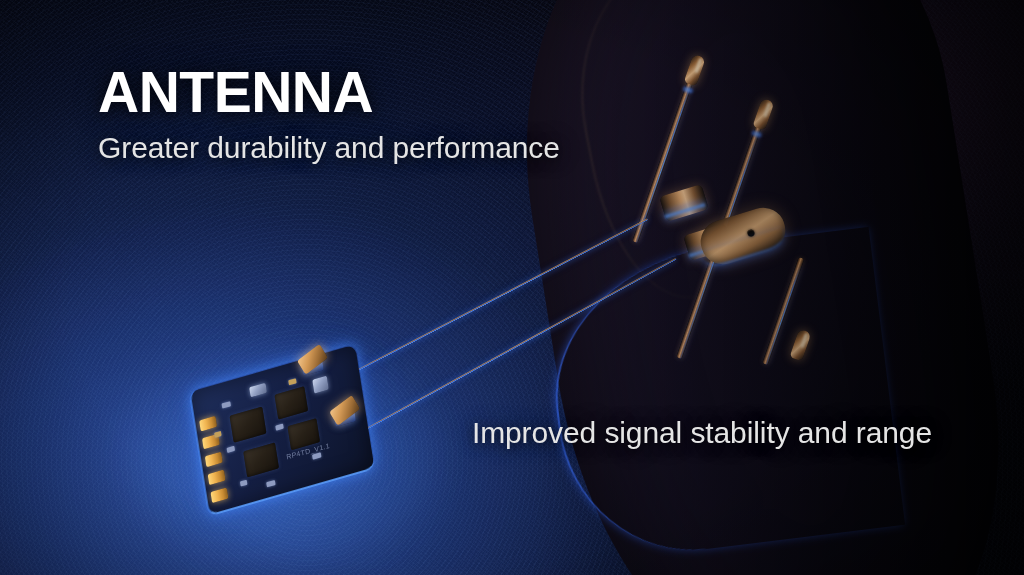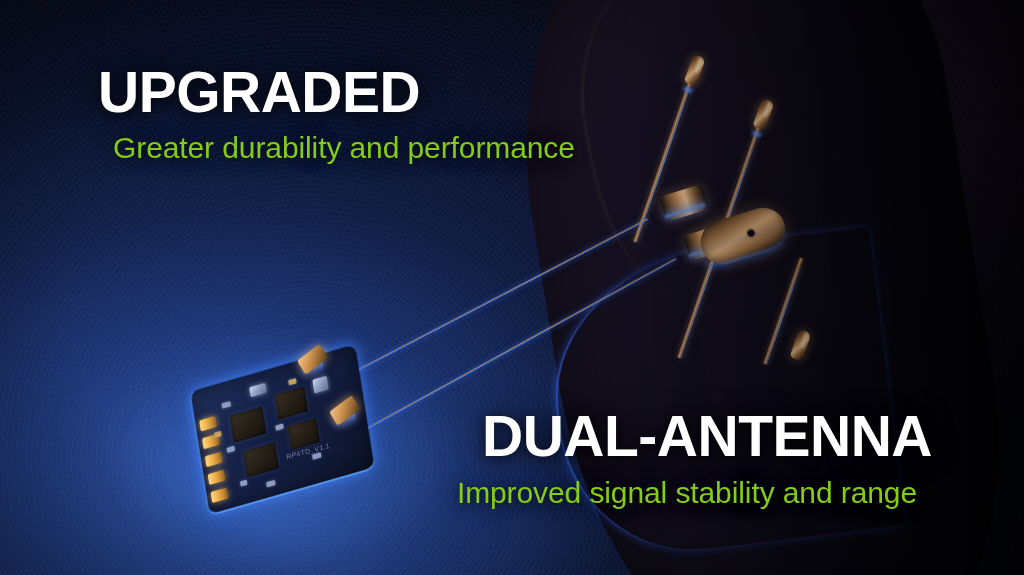--- a/index.html
+++ b/index.html
@@ -423,22 +423,22 @@
     color: #ffffff;
     font-weight: bold;
     font-size: 57px;
     line-height: 60px;
     letter-spacing: -0.5px;
     text-shadow: 0 2px 14px rgba(0,0,0,0.75), 0 0 30px rgba(0,0,0,0.45);
     white-space: nowrap;
   }
 
   .subline {
-    margin: 15px;
-    color: #84cc16;
+    margin: 0;
+    color: #e5e5e5;
     font-weight: normal;
     font-size: 30px;
     line-height: 40px;
     letter-spacing: -0.1px;
     text-shadow: 0 2px 12px rgba(0,0,0,0.72), 0 0 24px rgba(0,0,0,0.40);
     white-space: nowrap;
   }
 
   #block-upgraded .subline { margin-top: 6px; }
   #block-dual .subline { margin-top: 7px; }
@@ -536,23 +536,22 @@
       <div class="ufl-base" style="left:140px; top:62px;"></div>
       <div class="ufl" style="left:138px; top:52px; transform:rotate(-22deg);"></div>
     </div>
   </div>
 
   <div class="bg-layer bg-vignette"></div>
 
   <div id="text-layer">
 
     <div class="block" id="block-upgraded">
-      <p class="headline">UPGRADED</p>
+      <p class="headline">ANTENNA</p>
       <p class="subline">Greater durability and performance</p>
     </div>
 
     <div class="block" id="block-dual">
-      <p class="headline">DUAL-ANTENNA</p>
       <p class="subline">Improved signal stability and range</p>
     </div>
 
   </div>
 </div>
 
 </body></html>

